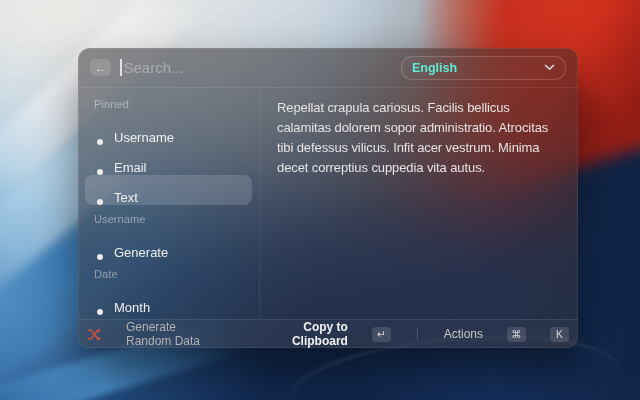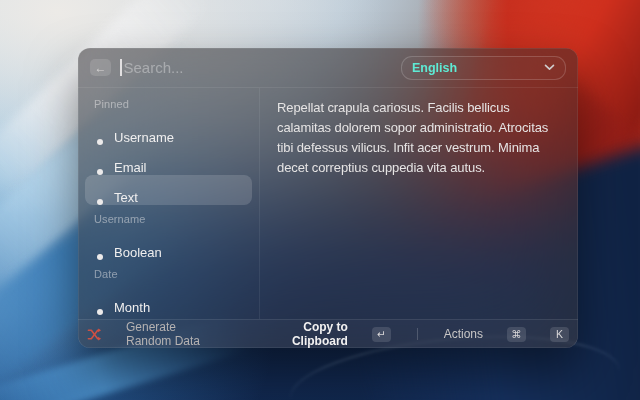--- a/index.html
+++ b/index.html
@@ -126,21 +126,21 @@
         <span class="dot"></span>
         <span>Email</span>
       </div>
       <div class="item selected">
         <span class="dot"></span>
         <span>Text</span>
       </div>
       <div class="section-label">Username</div>
       <div class="item">
         <span class="dot"></span>
-        <span>Boolean</span>
+        <span>Generate</span>
       </div>
       <div class="section-label">Date</div>
       <div class="item">
         <span class="dot"></span>
         <span>Month</span>
       </div>
     </div>
 
     <div class="detail">
       <span>Repellat crapula cariosus. Facilis bellicus calamitas dolorem sopor administratio. Atrocitas tibi defessus vilicus. Infit acer vestrum. Minima decet correptius cuppedia vita autus.</span>

